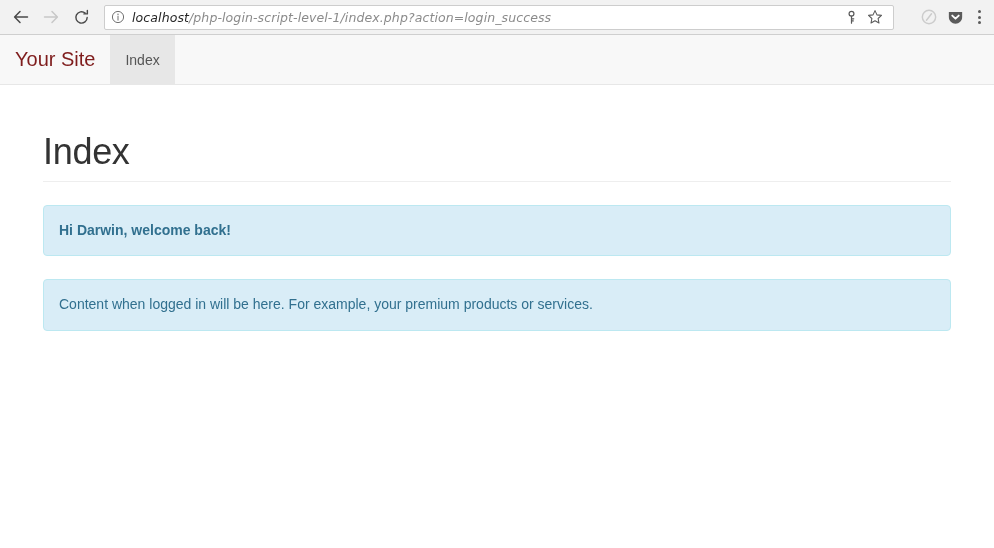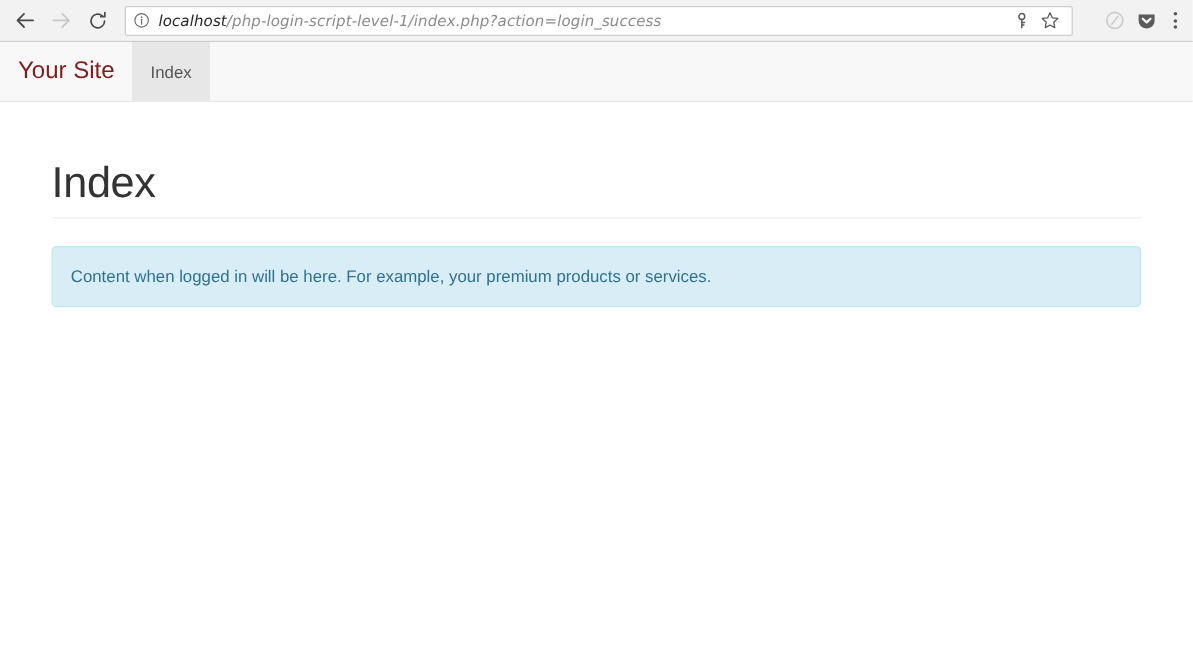--- a/index.html
+++ b/index.html
@@ -288,18 +288,21 @@
   </div>
 
 </div>
 
 <div class="container">
 
   <div class="page-header">
     <h1 class="page-title">Index</h1>
   </div>
 
+  <div class="alert">
+    <span class="alert-strong">Hi Darwin, welcome back!</span>
+  </div>
 
   <div class="alert">
     <span class="alert-normal">Content when logged in will be here. For example, your premium products or services.</span>
   </div>
 
 </div>
 
 </body></html>

